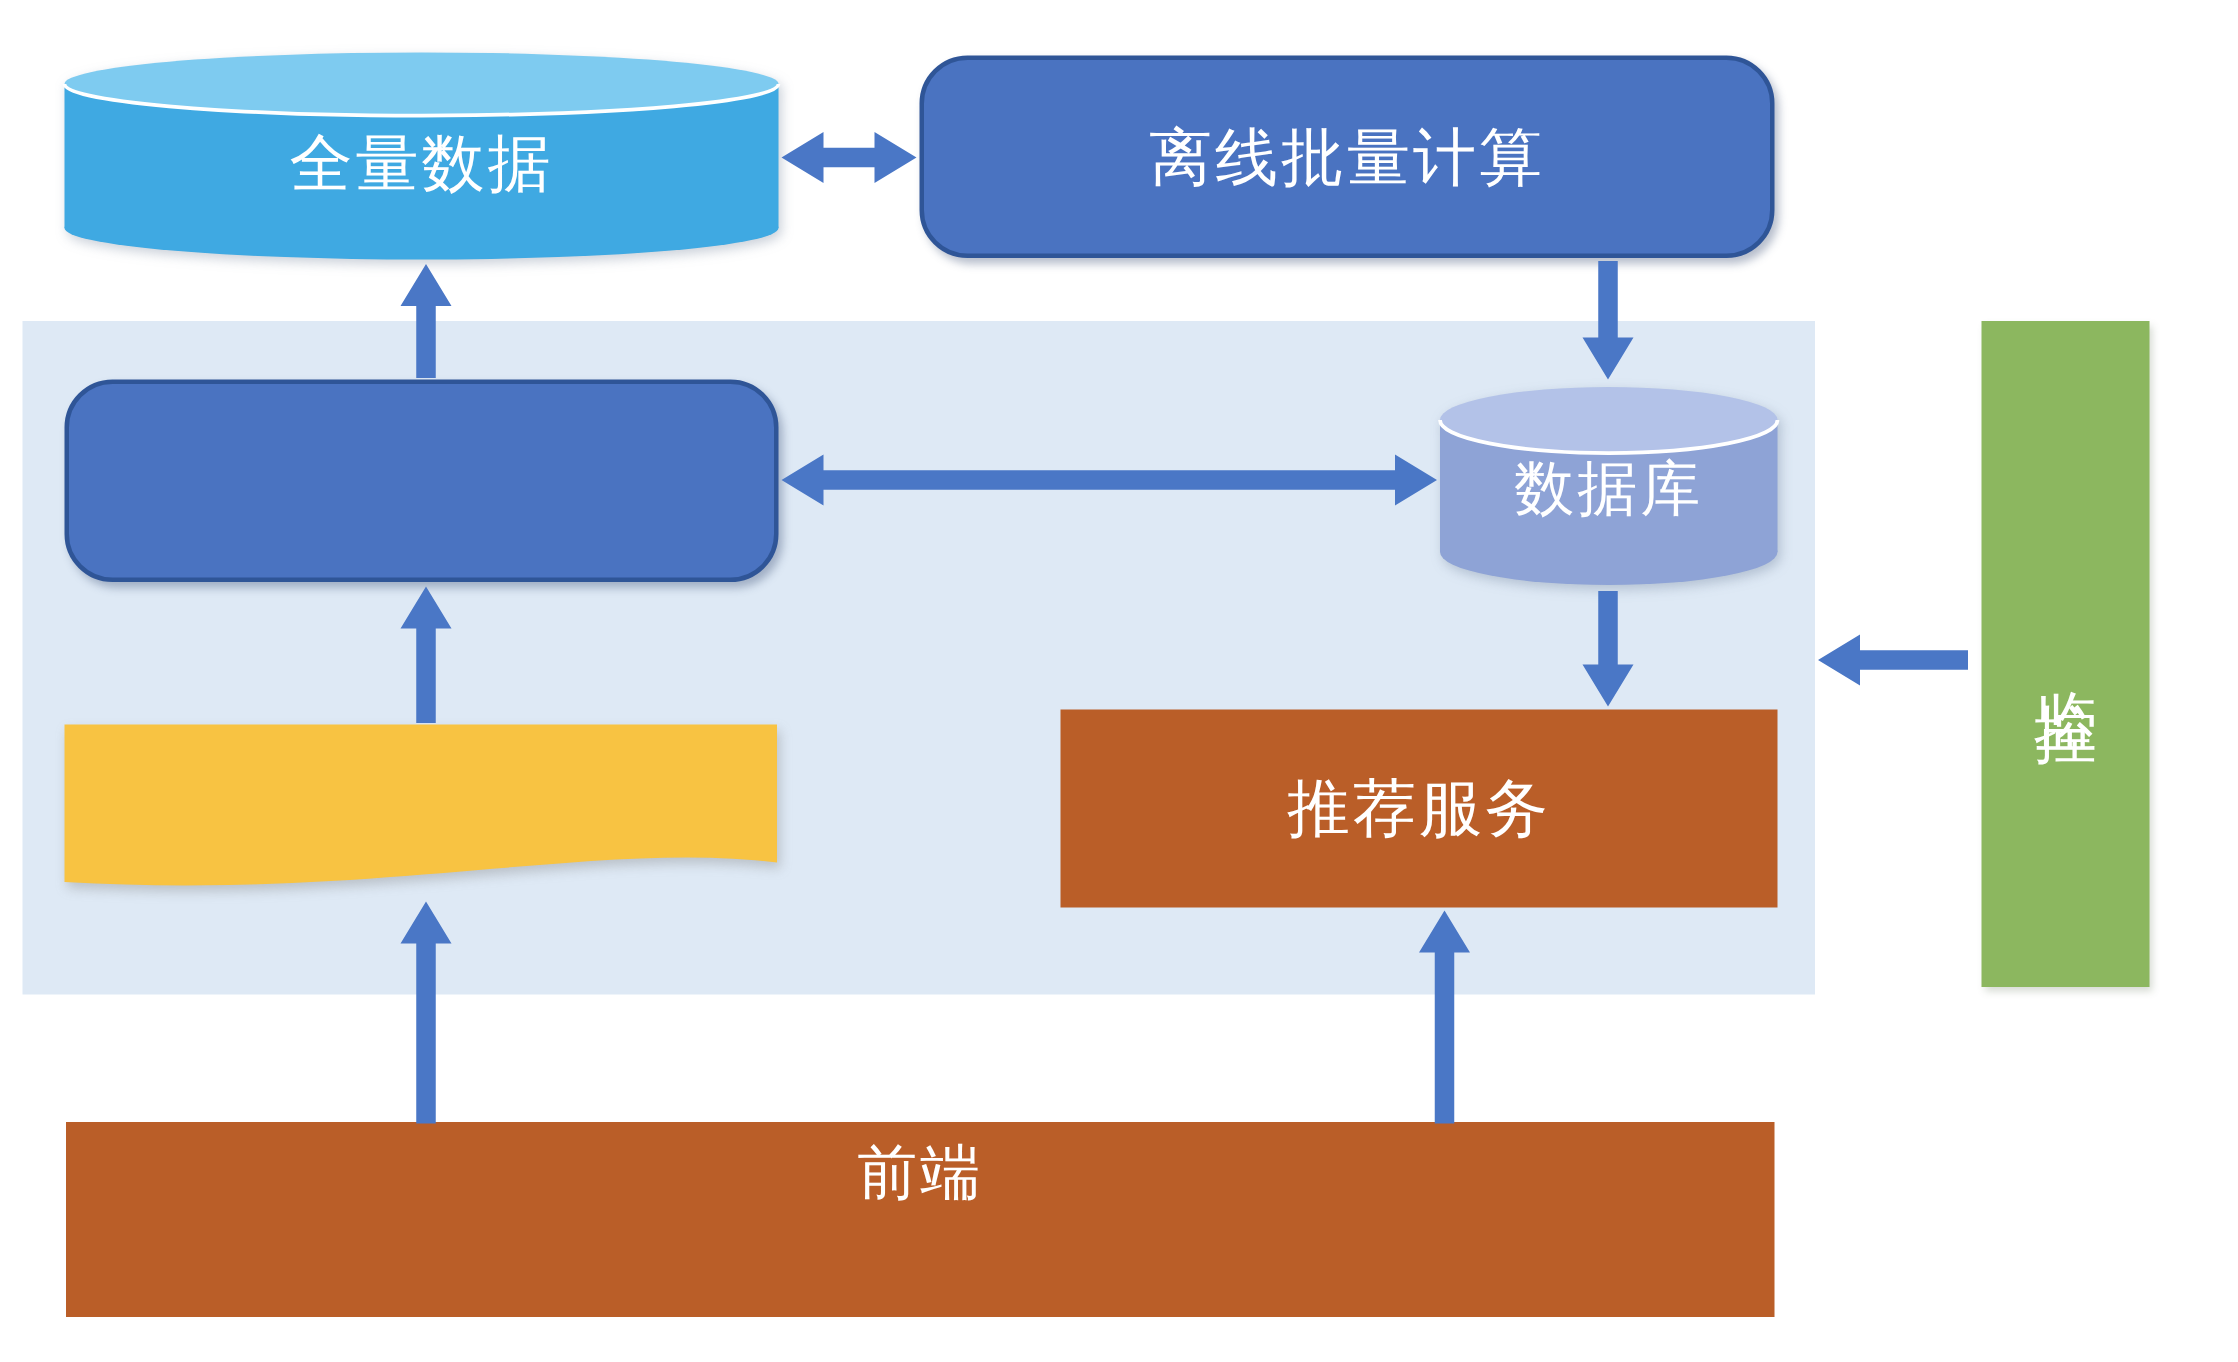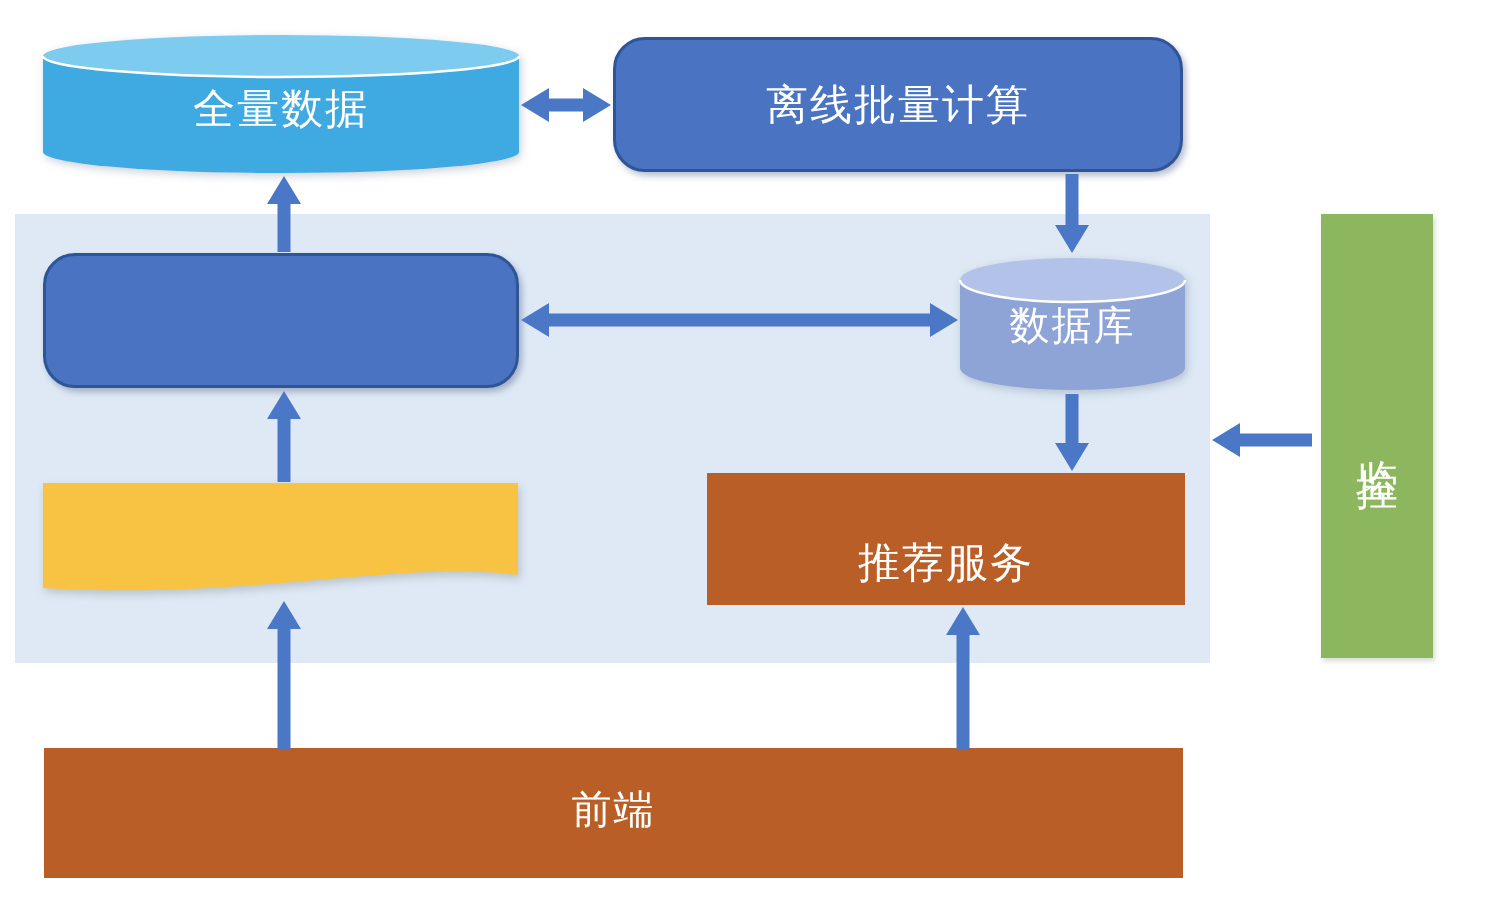--- a/index.html
+++ b/index.html
@@ -41,22 +41,22 @@
   .label{
     position:absolute;display:flex;align-items:center;justify-content:center;
     color:var(--label-text,#FFFFFF);font-size:42px;letter-spacing:2px;
     text-align:center;user-select:none;white-space:nowrap;
   }
   .label-full-data{left:43px;top:66px;width:476px;height:85px;}
   .label-offline{left:613px;top:37px;width:570px;height:135px;text-align:center;}
   .label-stream{left:43px;top:253px;width:476px;height:135px;font-size:44px;}
   .label-database{left:960px;top:262px;width:225px;height:126px;font-size:40px;}
   .label-queue{left:43px;top:483px;width:476px;height:96px;font-size:38px;}
-  .label-recommend{left:707px;top:497px;width:478px;height:132px;}
-  .label-frontend{left:44px;top:744px;width:1139px;height:130px;font-size:40px;}
+  .label-recommend{left:707px;top:473px;width:478px;height:132px;}
+  .label-frontend{left:44px;top:716px;width:1139px;height:130px;font-size:40px;}
   .label-monitor{
     left:1321px;top:214px;width:112px;height:444px;font-size:42px;
     writing-mode:vertical-rl;text-orientation:upright;letter-spacing:10px;
   }
 </style>
 </head>
 <body>
 
 <div class="canvas">
 

